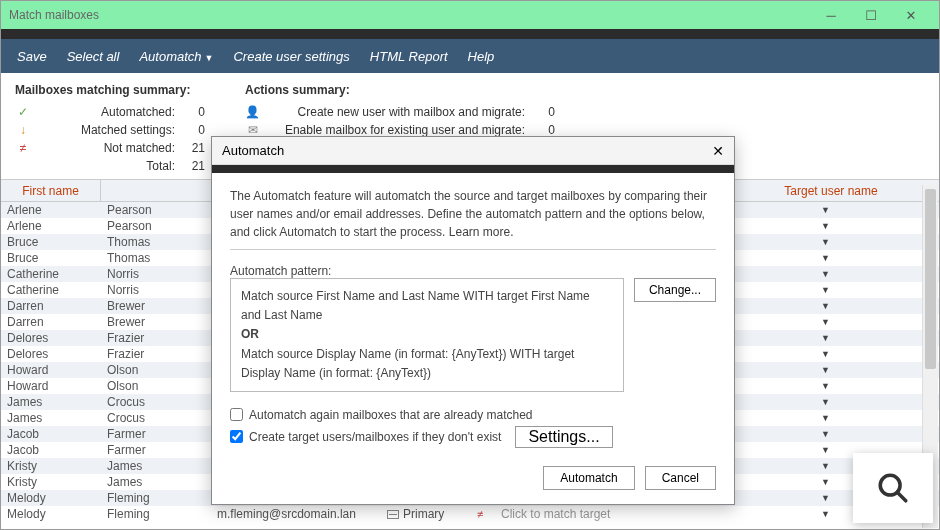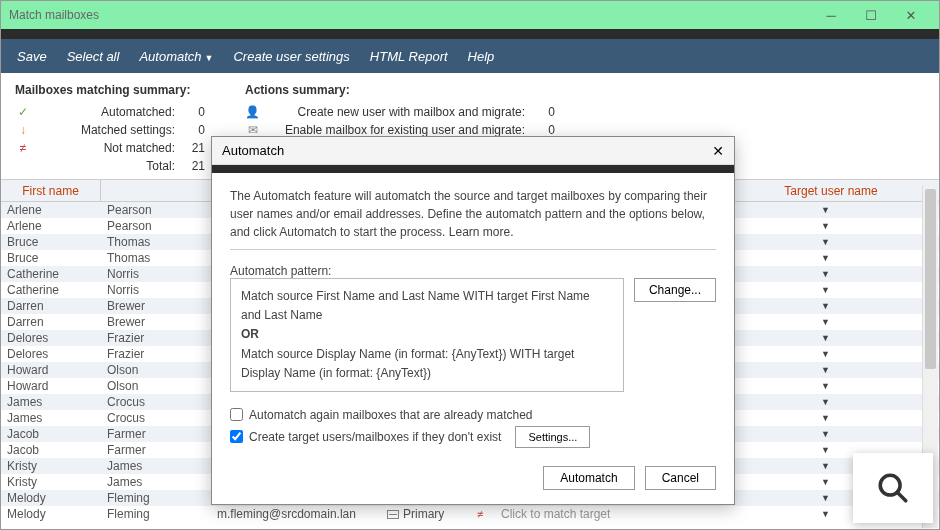--- a/index.html
+++ b/index.html
@@ -67,21 +67,21 @@
 .dialog .desc { line-height: 1.5; margin-bottom: 4px; }
 .dialog .desc a { color: #404040; text-decoration: none; }
 .dialog hr { border: none; border-top: 1px solid #ccc; margin: 8px 0 14px 0; }
 .dialog .lbl { }
 .dialog .pattern-row { display: flex; gap: 10px; }
 .dialog .pattern-box { flex: 1; border: 1px solid #bbb; padding: 8px 10px; line-height: 1.6; min-height: 64px; }
 .dialog .change-btn { height: 24px; padding: 0 14px; border: 1px solid #999; background: #fff; cursor: pointer; font-size: 12px; }
 .dialog .checks { margin-top: 12px; }
 .dialog .check-row { display: flex; align-items: center; height: 22px; gap: 6px; }
 .dialog .check-row input[type=checkbox] { width: 13px; height: 13px; }
-.dialog .settings-btn { height: 22px; padding: 0 12px; border: 1px solid #999; background: #fff; cursor: pointer; font-size: 11px; margin-left: 8px; }
+.dialog .settings-btn { height: 22px; padding: 0 12px; border: 1px solid #999; background: #fff; cursor: pointer; font-size: 16px; margin-left: 8px; }
 .dialog .dlg-buttons { display: flex; justify-content: flex-end; gap: 10px; margin-top: 18px; }
 .dialog .dlg-buttons button { height: 24px; padding: 0 16px; border: 1px solid #999; background: #fff; cursor: pointer; font-size: 12px; }
 
 
 .floating-search { position: absolute; right: 6px; bottom: 6px; width: 80px; height: 70px; background: #fff; box-shadow: 0 2px 10px rgba(0,0,0,0.25); display: flex; align-items: center; justify-content: center; }
 .floating-search svg { width: 34px; height: 34px; }
 
 
 .scrollbar { position: absolute; right: 1px; top: 184px; bottom: 1px; width: 16px; background: #f0f0f0; border-left: 1px solid #ddd; }
 .scrollbar .thumb { position: absolute; left: 2px; right: 2px; top: 4px; height: 180px; background: #c8c8c8; border-radius: 2px; }

